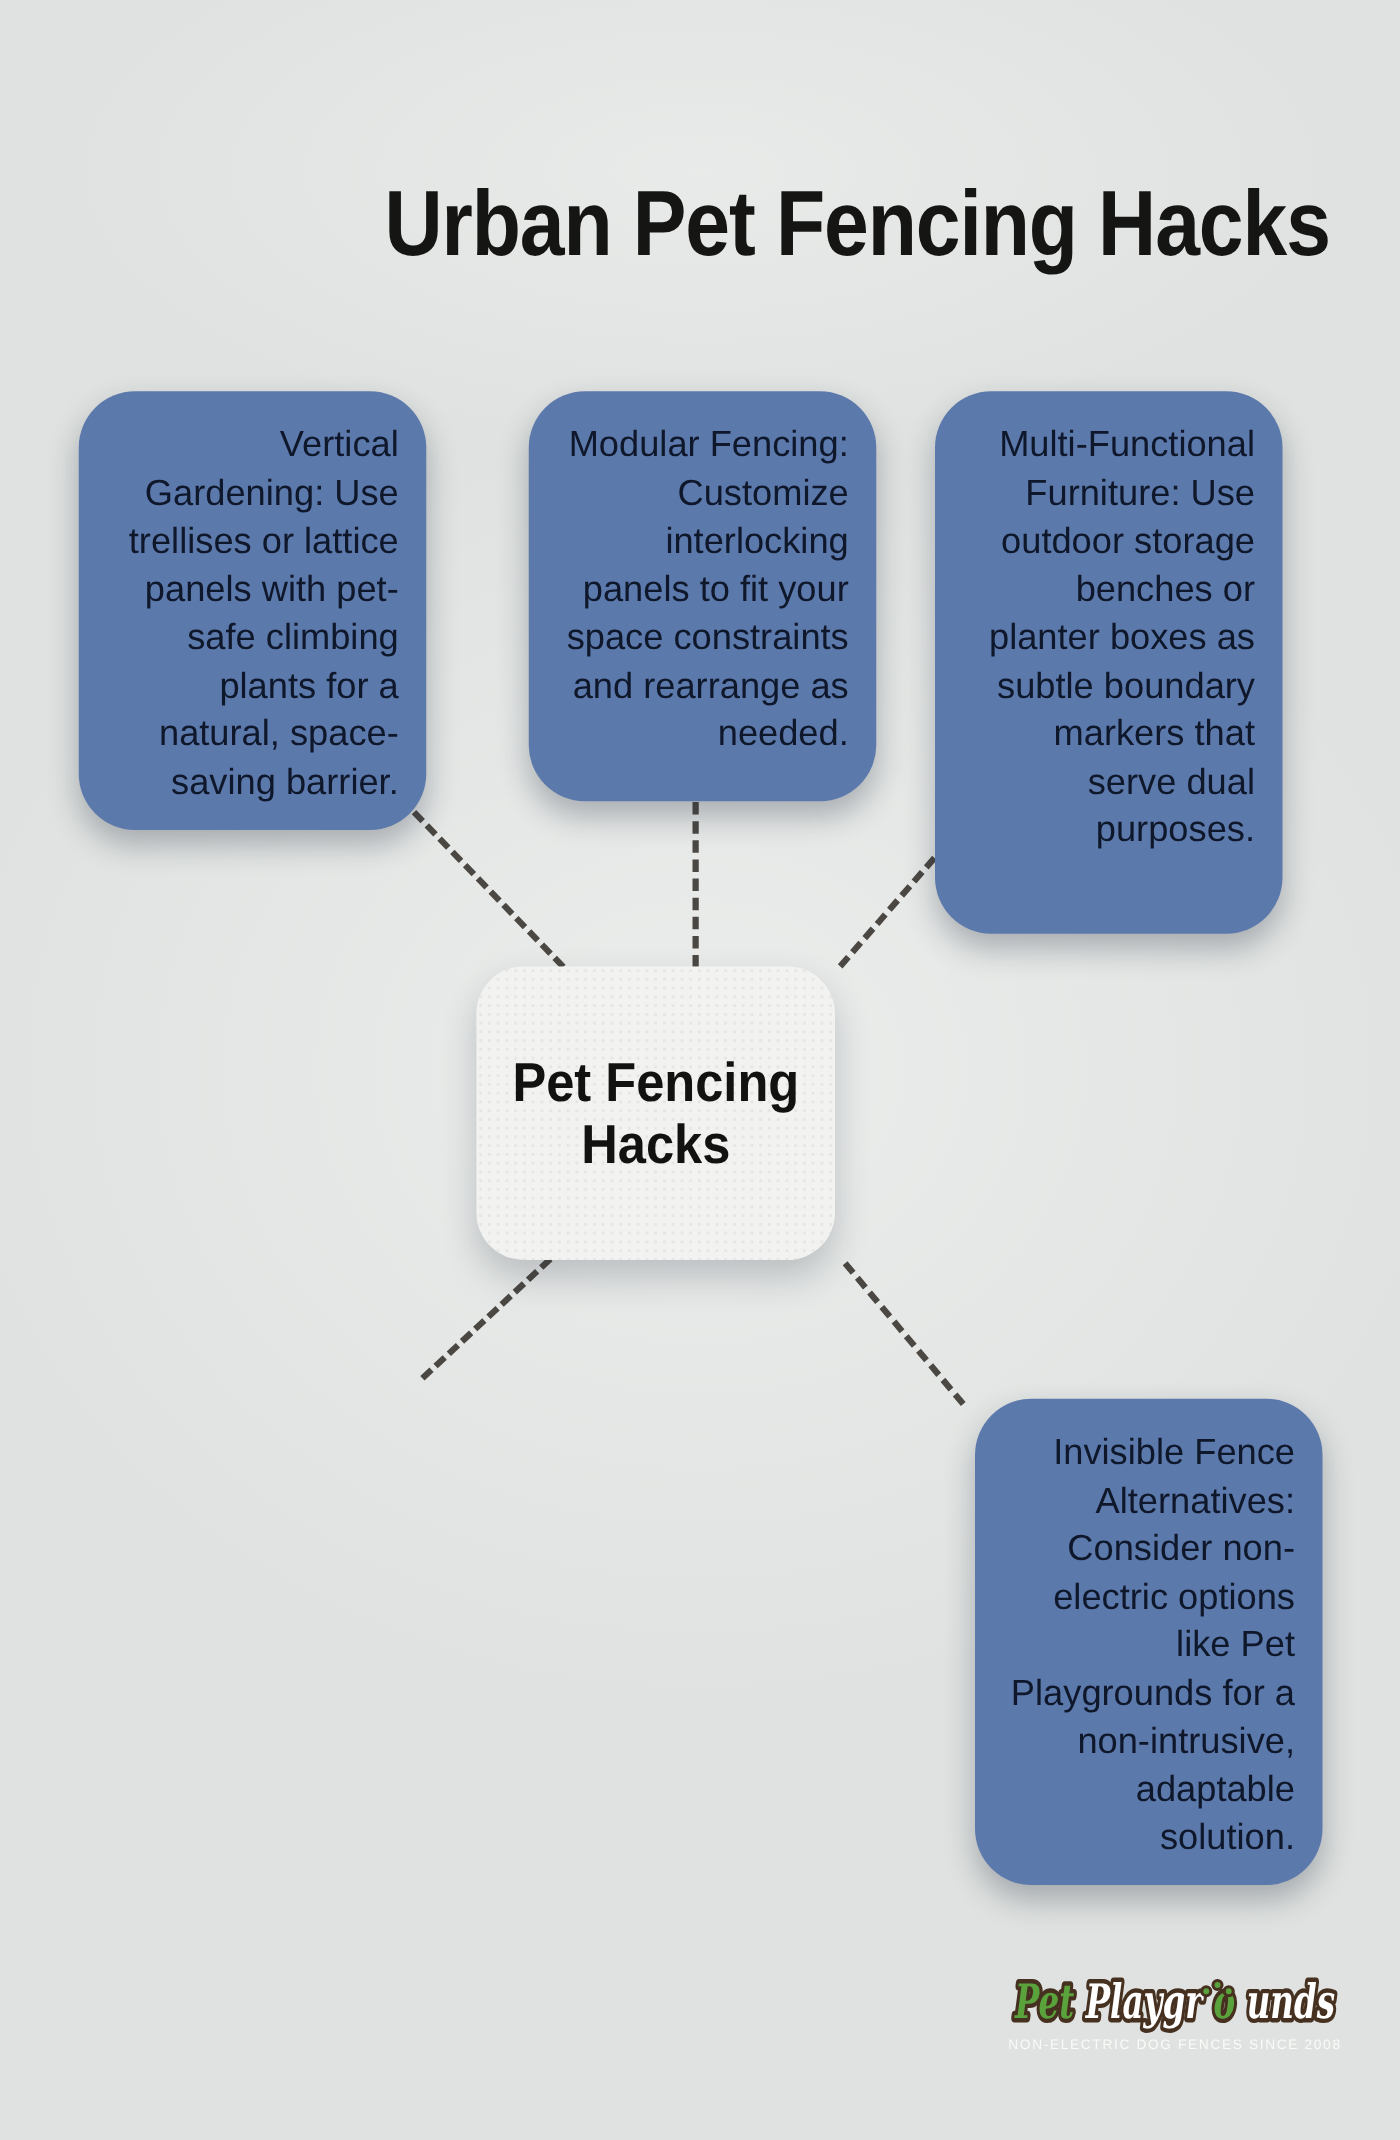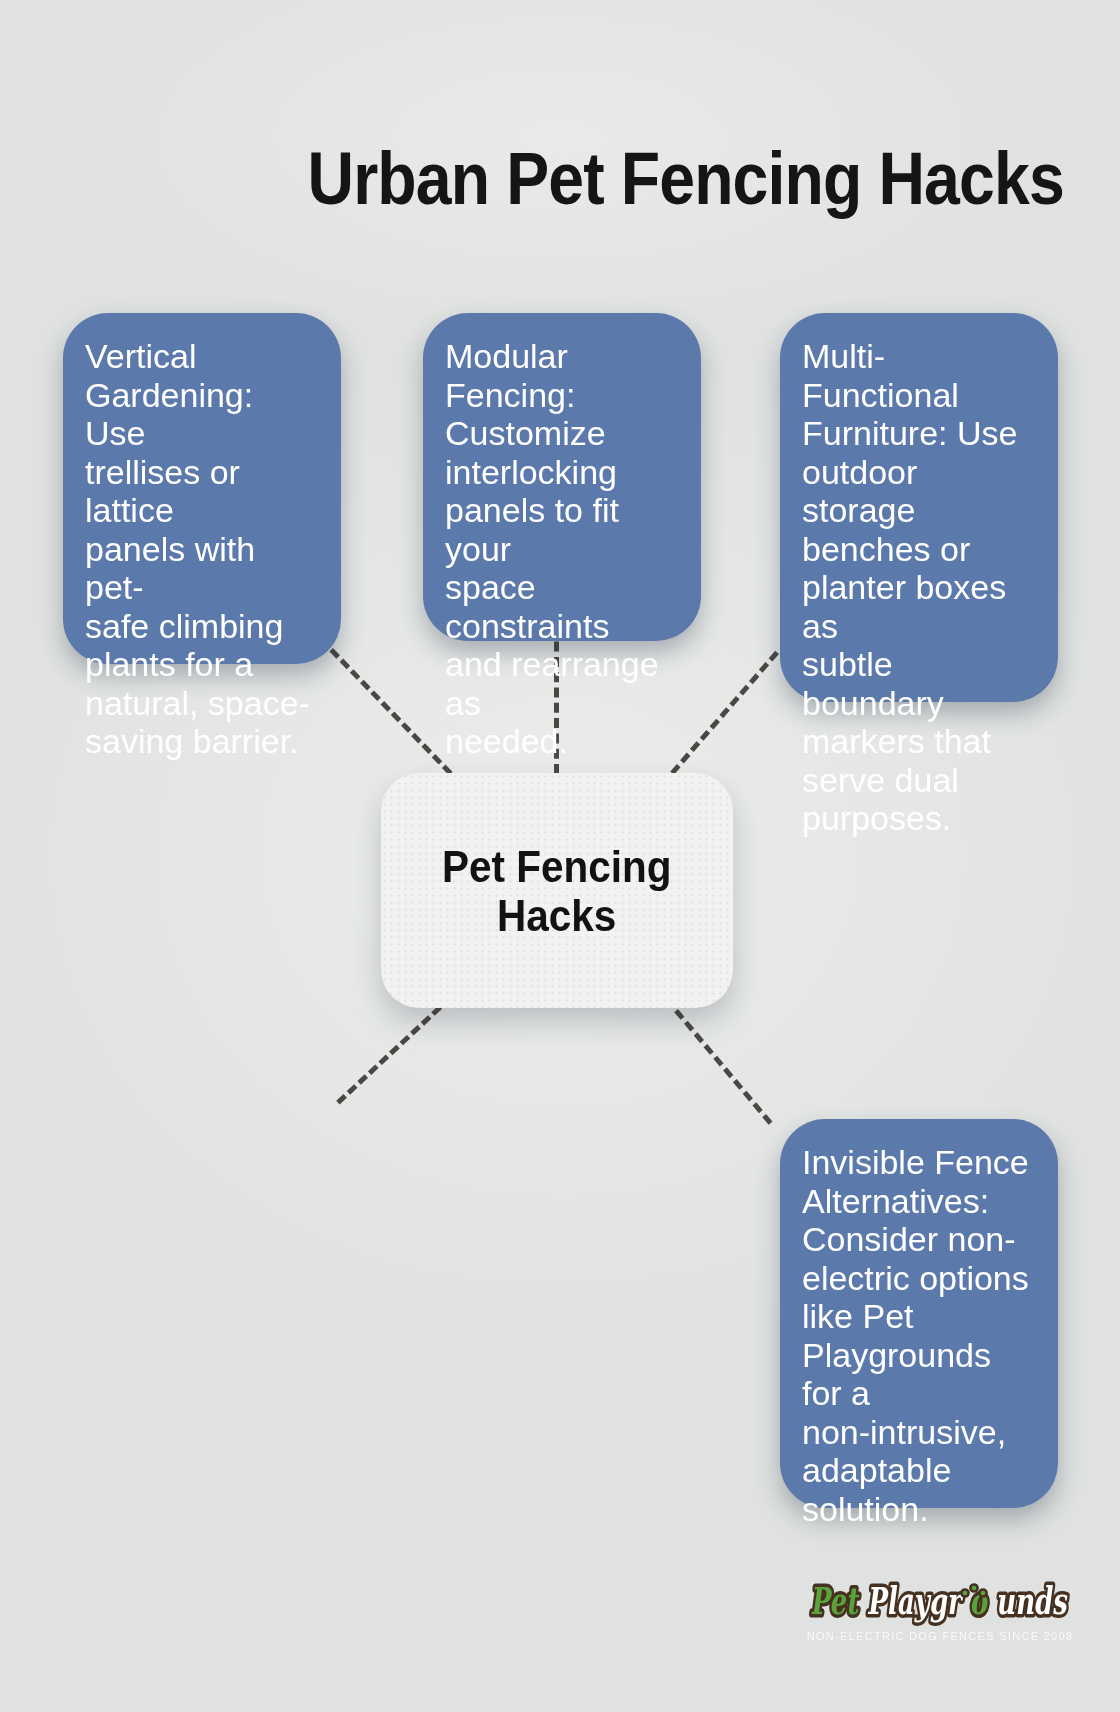--- a/index.html
+++ b/index.html
@@ -34,26 +34,27 @@
   .hack-box{
     position:absolute;
     width:278px;
     box-sizing:border-box;
     background:#5c79ac;
     border-radius:45px;
     padding:24px 22px;
     box-shadow:0 12px 24px rgba(30,40,60,0.30);
   }
   .hack-box .hack-text{
-    color:#ffffff;
-    font-size:34px;line-height:38.5px;
+    color:#0f172a;
+    font-size:29px;line-height:38.5px;
     white-space:pre-line;
+    text-align:right;
   }
   .central-node{
-    position:absolute;left:381px;top:773px;width:352px;height:235px;
+    position:absolute;left:381px;top:773px;width:287px;height:235px;
     box-sizing:border-box;
     background:#f2f3f1;
     background-image:radial-gradient(rgba(110,110,105,0.10) 1px, rgba(0,0,0,0) 1.3px);
     background-size:7px 7px;
     border-radius:38px;
     box-shadow:0 14px 28px rgba(30,40,60,0.22);
     display:flex;align-items:center;justify-content:center;
   }
   .central-node .central-label{
     font-size:44px;line-height:49px;font-weight:bold;color:#121211;
@@ -99,21 +100,21 @@
   <div class="hack-box" style="left:423px;top:313px;height:328px;">
     <div class="hack-text">Modular Fencing:
 Customize
 interlocking
 panels to fit your
 space constraints
 and rearrange as
 needed.</div>
   </div>
 
-  <div class="hack-box" style="left:780px;top:313px;height:389px;">
+  <div class="hack-box" style="left:748px;top:313px;height:434px;">
     <div class="hack-text">Multi-Functional
 Furniture: Use
 outdoor storage
 benches or
 planter boxes as
 subtle boundary
 markers that
 serve dual
 purposes.</div>
   </div>

